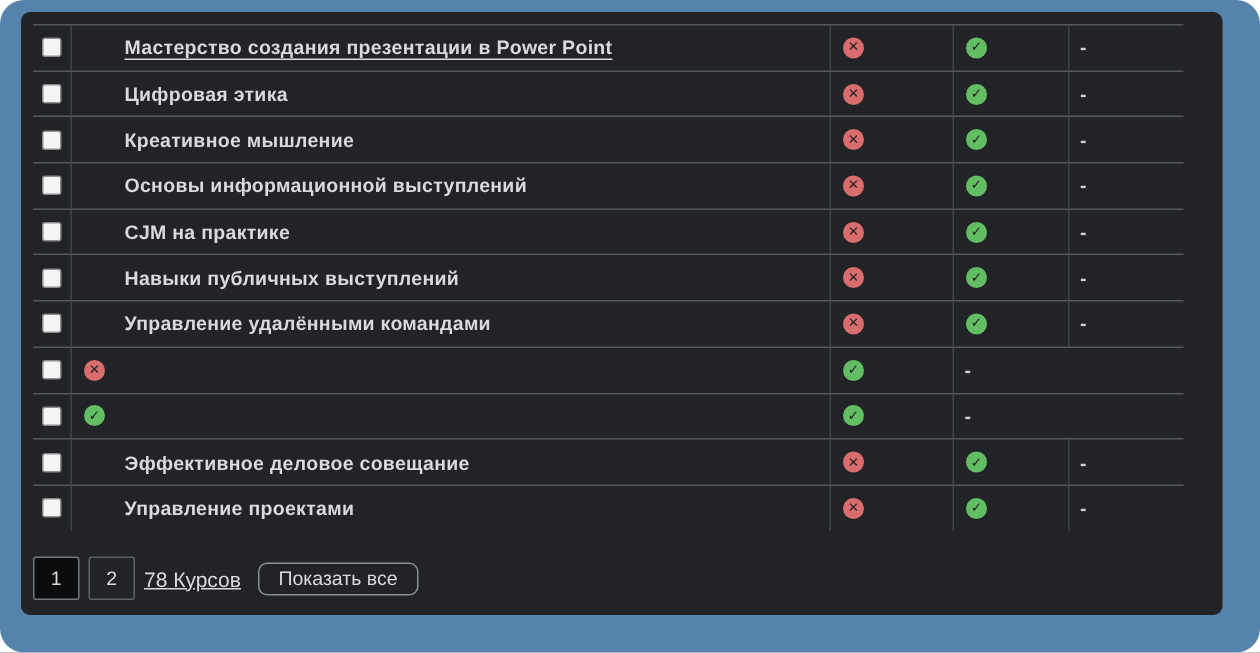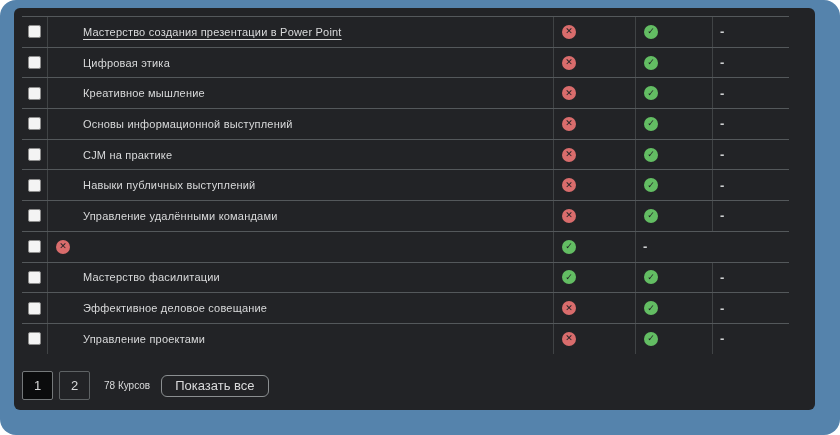--- a/index.html
+++ b/index.html
@@ -21,40 +21,40 @@
   .cell { display:flex; align-items:center; box-sizing:border-box; }
 
   .cell-check { padding-left:6px; }
   .checkbox { width:13px; height:13px; background:#f4f4f4;
               border:1px solid #8d8d8d; border-radius:2px; box-sizing:border-box; }
 
   .cell-name, .cell-s1, .cell-s2, .cell-s3 { border-left:1px solid #404object345; }
   .cell-name, .cell-s1, .cell-s2, .cell-s3 { border-left:1px solid #404345; }
 
   .cell-name { padding-left:10px; }
-  .course-label { color:#d9dadb; font-size:11px; font-weight:400; letter-spacing:.2px;padding-left:25px; }
+  .course-label { color:#d9dadb; font-size:13px; font-weight:700; letter-spacing:.2px;padding-left:25px; }
   .course-label.link { text-decoration:underline; text-underline-offset:3px; cursor:pointer; }
 
   .cell-s1, .cell-s2 { padding-left:8px; }
   .cell-s3 { padding-left:7px; }
 
   .icon { width:14px; height:14px; border-radius:50%; flex:0 0 auto;
           display:flex; align-items:center; justify-content:center;
           font-size:9px; line-height:1; font-weight:700; color:#222326; }
   .icon-cross { background:var(--red,#d96c6c); }
   .icon-check { background:var(--green,#63bd63); }
   .dash { color:#cfd1d2; font-size:13px; font-weight:600; }
 
   .pagination { position:absolute; left:8px; top:363px; display:flex; align-items:center; }
   .page-btn { width:31px; height:29px; margin-right:6px; box-sizing:border-box;
               display:flex; align-items:center; justify-content:center;
               background:transparent; border:1px solid #5e6264; border-radius:2px;
               color:#d9dadb; font-size:13px; cursor:pointer; }
   .page-btn.active { background:#0b0c0d; border-color:#75797b; }
-  .count-label { margin-left:8px; margin-right:11px; color:#d9dadb; font-size:10px; }
+  .count-label { margin-right:11px; color:#d9dadb; font-size:14px;text-decoration:underline; }
   .show-all-btn { height:22px; padding:0 13px; box-sizing:border-box;
                   background:transparent; border:1px solid #8b8f91; border-radius:6px;
                   color:#d9dadb; font-size:13px; cursor:pointer;
                   font-family:"Liberation Sans","DejaVu Sans",sans-serif; }
 </style>
 </head>
 <body>
 
 <div class="frame">
   <div class="panel">
@@ -198,23 +198,20 @@
           </div>
     <div class="cell cell-s3">
             <span class="dash">-</span>
           </div>
   </div>
 
   <div class="row">
     <div class="cell cell-check">
       <span class="checkbox"></span>
     </div>
-    <div class="cell cell-name">
-      <span class="course-label">Мастерство фасилитации</span>
-    </div>
     <div class="cell cell-s1">
             <span class="icon icon-check">✓</span>
           </div>
     <div class="cell cell-s2">
             <span class="icon icon-check">✓</span>
           </div>
     <div class="cell cell-s3">
             <span class="dash">-</span>
           </div>
   </div>

